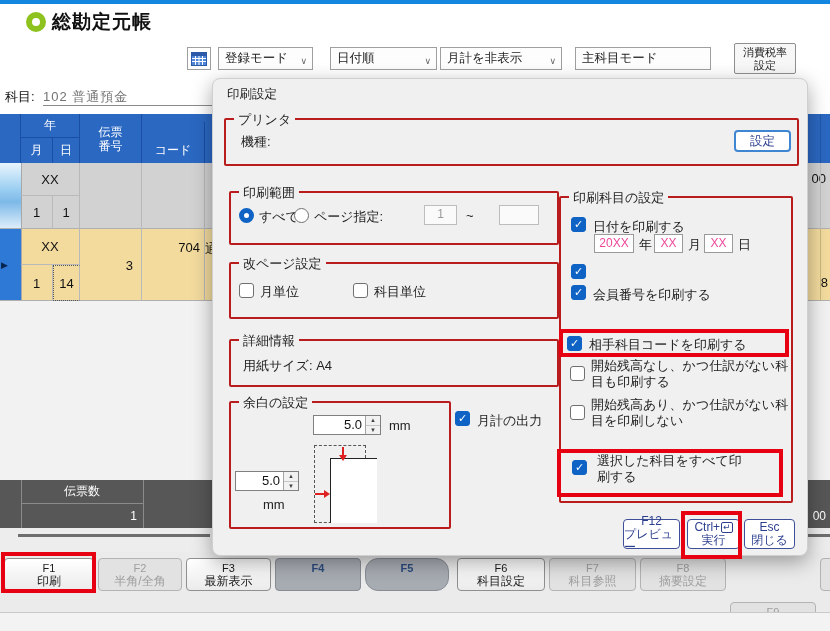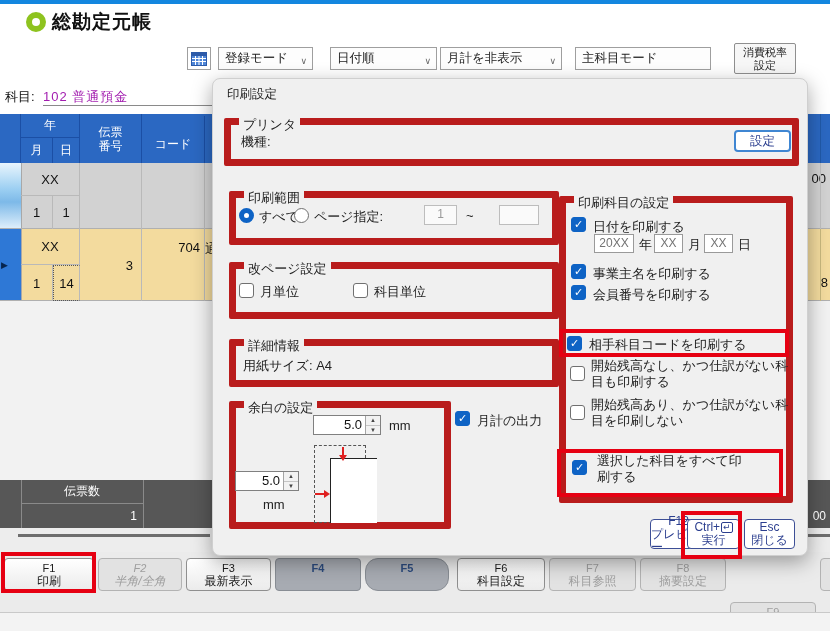--- a/index.html
+++ b/index.html
@@ -11,21 +11,21 @@
   
   #donut{left:26px;top:12px;width:20px;height:20px;border:6px solid #8ec31f;border-radius:50%;background:#fff;box-sizing:border-box;}
   #apptitle{left:52px;top:9px;font-size:19px;font-weight:bold;color:#111;letter-spacing:1px;}
   
   .tb-input{background:#fff;border:1px solid #8f8f8f;font-size:11.5px;color:#222;line-height:21px;padding:0 4px;box-sizing:border-box;}
   .dd{background:#fdfdfd;border:1px solid #9f9f9f;font-size:12.5px;color:#222;line-height:21px;padding:0 16px 0 6px;box-sizing:border-box;}
   .dd .chev{position:absolute;right:5px;top:3px;font-size:9px;color:#666;}
   #calbtn{left:187px;top:47px;width:24px;height:23px;background:#fff;border:1px solid #9f9f9f;box-sizing:border-box;display:flex;align-items:center;justify-content:center;}
   #taxbtn{left:734px;top:43px;width:62px;height:31px;background:#f7f7f7;border:1px solid #8f8f8f;border-radius:2px;box-sizing:border-box;display:flex;flex-direction:column;align-items:center;justify-content:center;font-size:11px;color:#222;line-height:13px;}
   #acct-label{left:5px;top:88px;font-size:13px;color:#111;}
-  #acct-value{left:43px;top:88px;font-size:13px;color:#a21caf;letter-spacing:1px;}
+  #acct-value{left:43px;top:88px;font-size:13px;color:#737373;letter-spacing:1px;}
   #acct-line{left:43px;top:105px;width:660px;height:1px;background:#8a8a8a;}
   
   #thead{left:0;top:114px;width:830px;height:49px;background:#2b68c2;color:#fff;font-size:12px;}
   .hc{position:absolute;display:flex;align-items:center;justify-content:center;box-sizing:border-box;border-right:1px solid #1b4fa5;}
   .row{left:0;width:830px;}
   .cell{position:absolute;box-sizing:border-box;border-right:1px solid #b9b9b9;font-size:13px;color:#111;display:flex;align-items:center;justify-content:center;}
   #rec1{top:163px;height:66px;background:#d2d2d2;border-bottom:1px solid #b0b0b0;box-sizing:border-box;}
   #rec2{top:229px;height:72px;background:#f3db9e;border-bottom:1px solid #b0b0b0;box-sizing:border-box;}
   .sel1{left:0;top:0;width:21px;height:65px;background:linear-gradient(180deg,#e9f5fd 0%,#9ccff2 40%,#7db9e8 60%,#ddeefb 100%);border-right:1px solid #a8a8a8;}
   .sel2{left:0;top:0;width:21px;height:71px;background:#2e78d6;border-right:1px solid #a8a8a8;display:flex;align-items:center;}
@@ -43,30 +43,30 @@
   #footer{left:0;top:613px;width:830px;height:18px;background:#f3f3f3;}
   .fkey{position:absolute;top:558px;height:33px;border-radius:4px;box-sizing:border-box;display:flex;flex-direction:column;align-items:center;justify-content:center;line-height:13px;}
   .fkey.on{background:linear-gradient(#ffffff,#ebebeb);border:1px solid #8f8f8f;color:#1a1a1a;}
   .fkey.off{background:#e2e2e2;border:1px solid #b3b3b3;color:#9e9e9e;}
   .fkey.dark{background:#a7abb2;border:1px solid #888d94;color:#2c4a7c;font-weight:bold;}
   .fk-key{font-size:11px;}
   .fk-label{font-size:12px;}
   
   #dialog{left:212px;top:78px;width:596px;height:478px;background:#f0f0f0;border:1px solid #cfcfcf;border-radius:8px;box-shadow:0 6px 20px rgba(0,0,0,.35);box-sizing:border-box;}
   #dlg-title{left:14px;top:7px;font-size:12.5px;color:#222;}
-  .grp{position:absolute;border:7px solid #b91c1c;border-radius:2px;box-sizing:border-box;}
+  .grp{position:absolute;border:2px solid #b91c1c;border-radius:2px;box-sizing:border-box;}
   .grp-label{position:absolute;top:-9px;left:8px;background:#f0f0f0;padding:0 4px;font-size:13px;color:#222;white-space:nowrap;}
   .lbl{position:absolute;font-size:13px;color:#222;white-space:nowrap;}
   .cb{position:absolute;width:15px;height:15px;border:1px solid #707070;border-radius:3px;background:#fff;box-sizing:border-box;display:flex;align-items:center;justify-content:center;}
   .cb.checked{background:#0e63c5;border-color:#0e63c5;}
   .cb .cbmark{color:#fff;font-size:11px;font-weight:bold;line-height:1;}
   .cb:not(.checked) .cbmark{display:none;}
   .rb{position:absolute;width:15px;height:15px;border-radius:50%;box-sizing:border-box;background:#fff;border:1px solid #707070;}
   .rb.selected{border:5px solid #0e63c5;}
-  .din{position:absolute;background:#fff;border:1px solid #9a9a9a;box-sizing:border-box;font-size:12px;color:#737373;text-align:center;line-height:17px;}
+  .din{position:absolute;background:#fff;border:1px solid #9a9a9a;box-sizing:border-box;font-size:12px;color:#ec4899;text-align:center;line-height:17px;}
   .din.dis{background:#fafafa;border-color:#bdbdbd;color:#9a9a9a;}
   .spin{position:absolute;display:flex;border:1px solid #808080;background:#fff;height:20px;box-sizing:border-box;}
   .spin .sv{flex:1;font-size:13px;text-align:right;padding-right:3px;line-height:18px;color:#111;}
   .spin .sb{width:14px;border-left:1px solid #a5a5a5;display:flex;flex-direction:column;}
   .spin .sb span{flex:1;font-size:6px;line-height:8px;text-align:center;color:#444;background:#f2f2f2;}
   .spin .sb span:first-child{border-bottom:1px solid #c5c5c5;}
   #diagram{position:absolute;left:101px;top:366px;width:52px;height:78px;border:1px dashed #555;box-sizing:border-box;}
   #diagram .page{position:absolute;left:15px;top:12px;width:46px;height:64px;background:#fff;border-left:1px solid #222;border-top:1px solid #222;}
   .arrv{position:absolute;left:27px;top:1px;width:2px;height:8px;background:#e02020;}
   .arrv:after{content:"";position:absolute;left:-3px;top:8px;border-left:4px solid transparent;border-right:4px solid transparent;border-top:6px solid #e02020;}
@@ -126,21 +126,21 @@
 
   <div class="abs" id="thead">
     <div class="hc" style="left:0;top:0;width:21px;height:49px;"></div>
     <div class="hc" style="left:21px;top:0;width:59px;height:24px;border-bottom:1px solid #1b4fa5;">年</div>
     <div class="hc" style="left:21px;top:24px;width:32px;height:25px;">月</div>
     <div class="hc" style="left:53px;top:24px;width:27px;height:25px;">日</div>
     <div class="hc" style="left:80px;top:0;width:62px;height:49px;flex-direction:column;line-height:14px;">
       <span>伝票</span>
       <span>番号</span>
     </div>
-    <div class="hc" style="left:142px;top:2px;width:63px;height:57px;">コード</div>
+    <div class="hc" style="left:142px;top:8px;width:63px;height:57px;">コード</div>
     <div class="vline-far" style="height:49px;background:#215aa8;"></div>
   </div>
 
   <div class="abs row" id="rec1">
     <div class="sel1"></div>
     <div class="cell" style="left:21px;top:0;width:59px;height:33px;border-bottom:1px solid #b9b9b9;">XX</div>
     <div class="cell" style="left:21px;top:33px;width:32px;height:33px;">1</div>
     <div class="cell" style="left:53px;top:33px;width:27px;height:33px;">1</div>
     <div class="cell" style="left:80px;top:0;width:62px;height:66px;"></div>
     <div class="cell" style="left:142px;top:0;width:63px;height:66px;"></div>
@@ -175,21 +175,21 @@
   <div class="abs" id="scrollstrip">
     <div class="thumb" style="left:18px;width:192px;"></div>
     <div class="thumb" style="left:806px;width:24px;"></div>
   </div>
 
   <div class="abs" id="fbar"></div>
   <div class="fkey on" style="left:4px;width:90px;">
     <span class="fk-key">F1</span>
     <span class="fk-label">印刷</span>
   </div>
-  <div class="fkey off" style="left:98px;width:84px;font-style:italic;">
+  <div class="fkey off" style="left:98px;width:84px;">
     <span class="fk-key">F2</span>
     <span class="fk-label">半角/全角</span>
   </div>
   <div class="fkey on" style="left:186px;width:85px;">
     <span class="fk-key">F3</span>
     <span class="fk-label">最新表示</span>
   </div>
   <div class="fkey dark" style="left:275px;width:86px;justify-content:flex-start;padding-top:3px;">
     <span class="fk-key">F4</span>
   </div>
@@ -290,39 +290,38 @@
     <div class="lbl" style="left:380px;top:139px;">日付を印刷する</div>
     <div class="din" style="left:381px;top:155px;width:40px;height:19px;">20XX</div>
     <div class="lbl" style="left:426px;top:157px;">年</div>
     <div class="din" style="left:441px;top:155px;width:29px;height:19px;">XX</div>
     <div class="lbl" style="left:475px;top:157px;">月</div>
     <div class="din" style="left:491px;top:155px;width:29px;height:19px;">XX</div>
     <div class="lbl" style="left:525px;top:157px;">日</div>
     <span class="cb checked" style="left:358px;top:185px;">
         <span class="cbmark">✓</span>
       </span>
-    <div class="lbl" style="left:380px;top:186px;">事業主名を印刷する</div>
     <span class="cb checked" style="left:358px;top:206px;">
         <span class="cbmark">✓</span>
       </span>
     <div class="lbl" style="left:380px;top:207px;">会員番号を印刷する</div>
     <span class="cb checked" style="left:354px;top:257px;">
         <span class="cbmark">✓</span>
       </span>
     <div class="lbl" style="left:376px;top:257px;">相手科目コードを印刷する</div>
     <span class="cb" style="left:357px;top:287px;"></span>
     <div class="lbl" style="left:378px;top:279px;width:206px;white-space:normal;line-height:16px;">開始残高なし、かつ仕訳がない科目も印刷する</div>
     <span class="cb" style="left:357px;top:326px;"></span>
     <div class="lbl" style="left:378px;top:318px;width:206px;white-space:normal;line-height:16px;">開始残高あり、かつ仕訳がない科目を印刷しない</div>
     <span class="cb checked" style="left:359px;top:381px;">
         <span class="cbmark">✓</span>
       </span>
     <div class="lbl" style="left:384px;top:374px;width:150px;white-space:normal;line-height:16px;">選択した科目をすべて印刷する</div>
 
-    <div class="dlg-btn" style="left:410px;top:440px;width:57px;height:30px;margin-left:27px;">
+    <div class="dlg-btn" style="left:410px;top:440px;width:57px;height:30px;">
       <span>F12</span>
       <span>プレビュー</span>
     </div>
     <div class="dlg-btn" style="left:474px;top:440px;width:53px;height:30px;">
       <span class="dbkeyrow">
         <span>Ctrl+</span>
         <span class="enterkey">↵</span>
       </span>
       <span>実行</span>
     </div>

